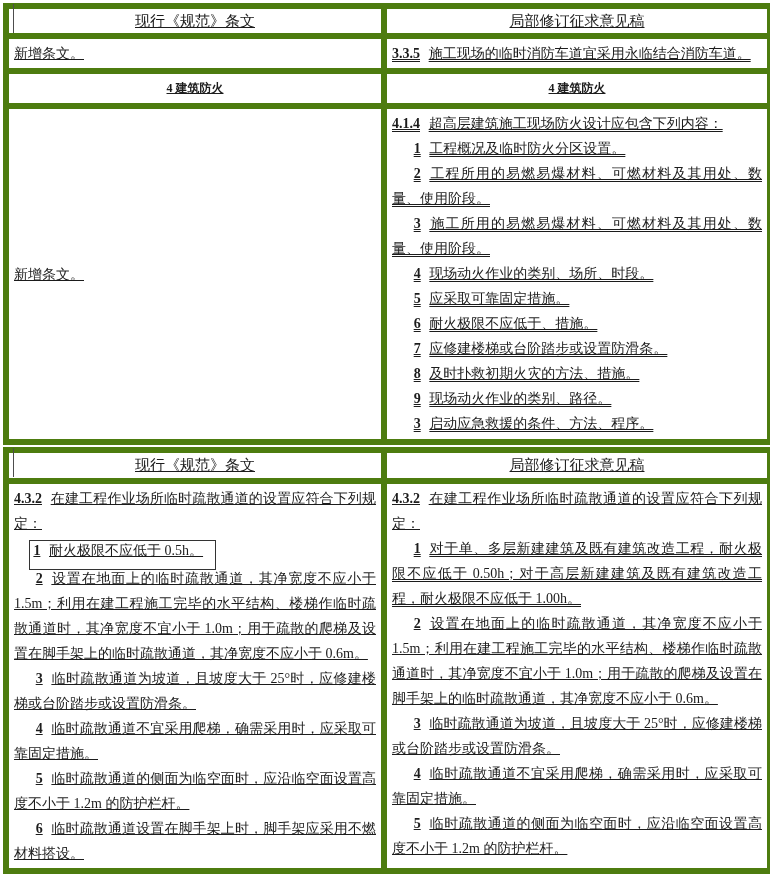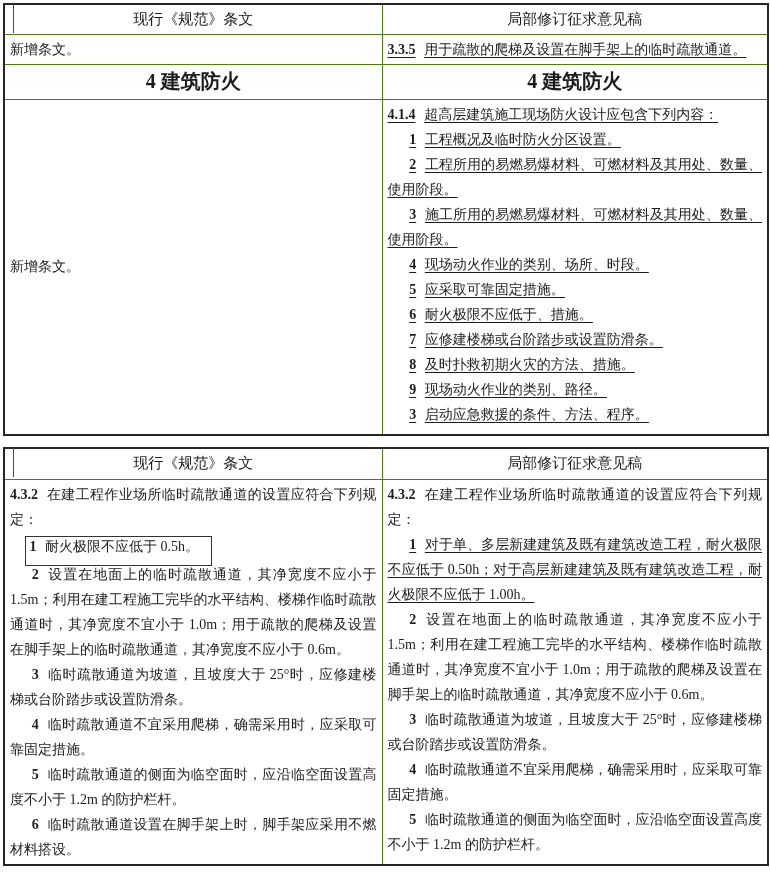--- a/index.html
+++ b/index.html
@@ -16,36 +16,37 @@
     width:764px;
     border-collapse:collapse;
     table-layout:fixed;
     border:2px solid #262626;
   }
   #tbl1{top:3px;}
   #tbl2{top:447px;}
   col.c-left{width:378px;}
   col.c-right{width:386px;}
   td{
-    border:1px solid #4d7c0f;
+    border:6px solid #4d7c0f;
     vertical-align:top;
     padding:2px 5px;
     overflow:hidden;
+    text-decoration:underline;
   }
   td.hdr{
     text-align:center;
     vertical-align:middle;
     font-size:15px;
     padding:2px 4px;
   }
   td.sec{
     text-align:center;
     vertical-align:middle;
     font-weight:bold;
-    font-size:20px;
+    font-size:12px;
   }
   td.mid{vertical-align:middle;}
   p{margin:0;font-size:14px;line-height:25px;text-align:justify;}
   p.lead{text-indent:0;}
   p.item{text-indent:1.55em;}
   b.num{margin-right:0.62em;}
   .u{text-decoration:underline;text-underline-offset:3px;text-decoration-thickness:1px;}
   p.boxline{text-indent:0;padding-left:1.1em;line-height:30px;}
   span.box{
     border:1px solid #333333;
@@ -72,21 +73,21 @@
     <tbody>
         <tr style="height:30px;">
       <td class="hdr">现行《规范》条文</td>
       <td class="hdr">局部修订征求意见稿</td>
     </tr>
     <tr style="height:29px;">
       <td class="mid">
         <p class="lead">新增条文。</p>
       </td>
       <td class="mid">
-        <p class="lead u"><b class="num">3.3.5</b><span>用于疏散的爬梯及设置在脚手架上的临时疏散通道。</span></p>
+        <p class="lead u"><b class="num">3.3.5</b><span>施工现场的临时消防车道宜采用永临结合消防车道。</span></p>
       </td>
     </tr>
     <tr style="height:35px;">
       <td class="sec">4 建筑防火</td>
       <td class="sec">4 建筑防火</td>
     </tr>
     <tr style="height:336px;">
       <td class="mid">
         <p class="lead">新增条文。</p>
       </td>

